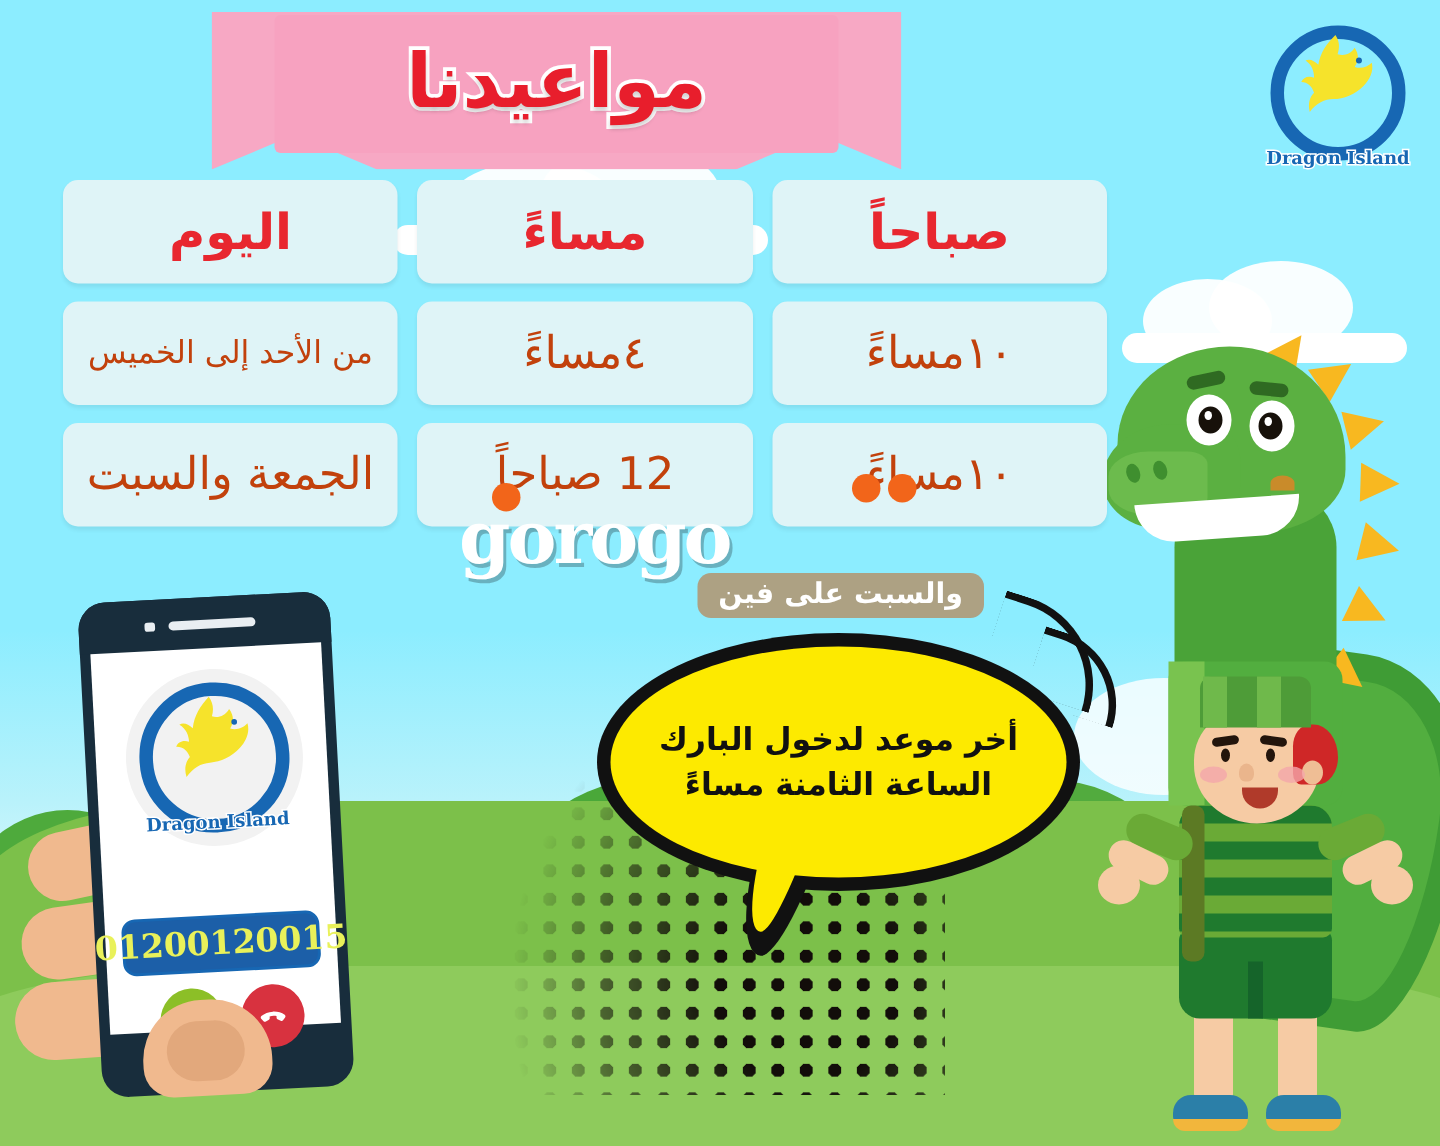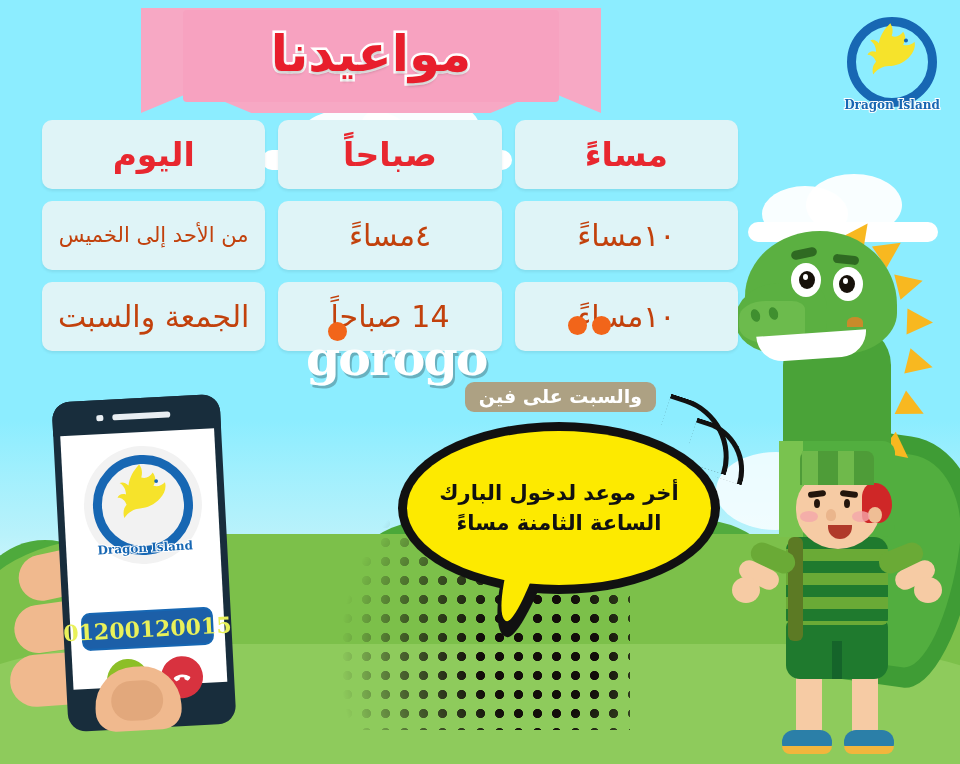--- a/index.html
+++ b/index.html
@@ -264,45 +264,45 @@
     <div class="banner-title">مواعيدنا</div>
   </div>
 
   <div class="table">
 
     <div class="trow hdr">
       <div class="cell">
         <span>اليوم</span>
       </div>
       <div class="cell">
+        <span>مساءً</span>
+      </div>
+      <div class="cell">
         <span>صباحاً</span>
-      </div>
-      <div class="cell">
-        <span>مساءً</span>
       </div>
     </div>
 
     <div class="trow">
       <div class="cell small">
         <span>من الأحد إلى الخميس</span>
       </div>
       <div class="cell">
         <span>٤مساءً</span>
       </div>
       <div class="cell">
         <span>١٠مساءً</span>
       </div>
     </div>
 
     <div class="trow">
       <div class="cell">
         <span>الجمعة والسبت</span>
       </div>
       <div class="cell">
-        <span>14 صباحاً</span>
+        <span>12 صباحاً</span>
       </div>
       <div class="cell">
         <span>١٠مساءً</span>
       </div>
     </div>
   </div>
 
   <div class="wm">
     <div class="wm-dot" style="left:22px;top:-14px;"></div>
     <div class="wm-dot" style="left:262px;top:-20px;"></div>

